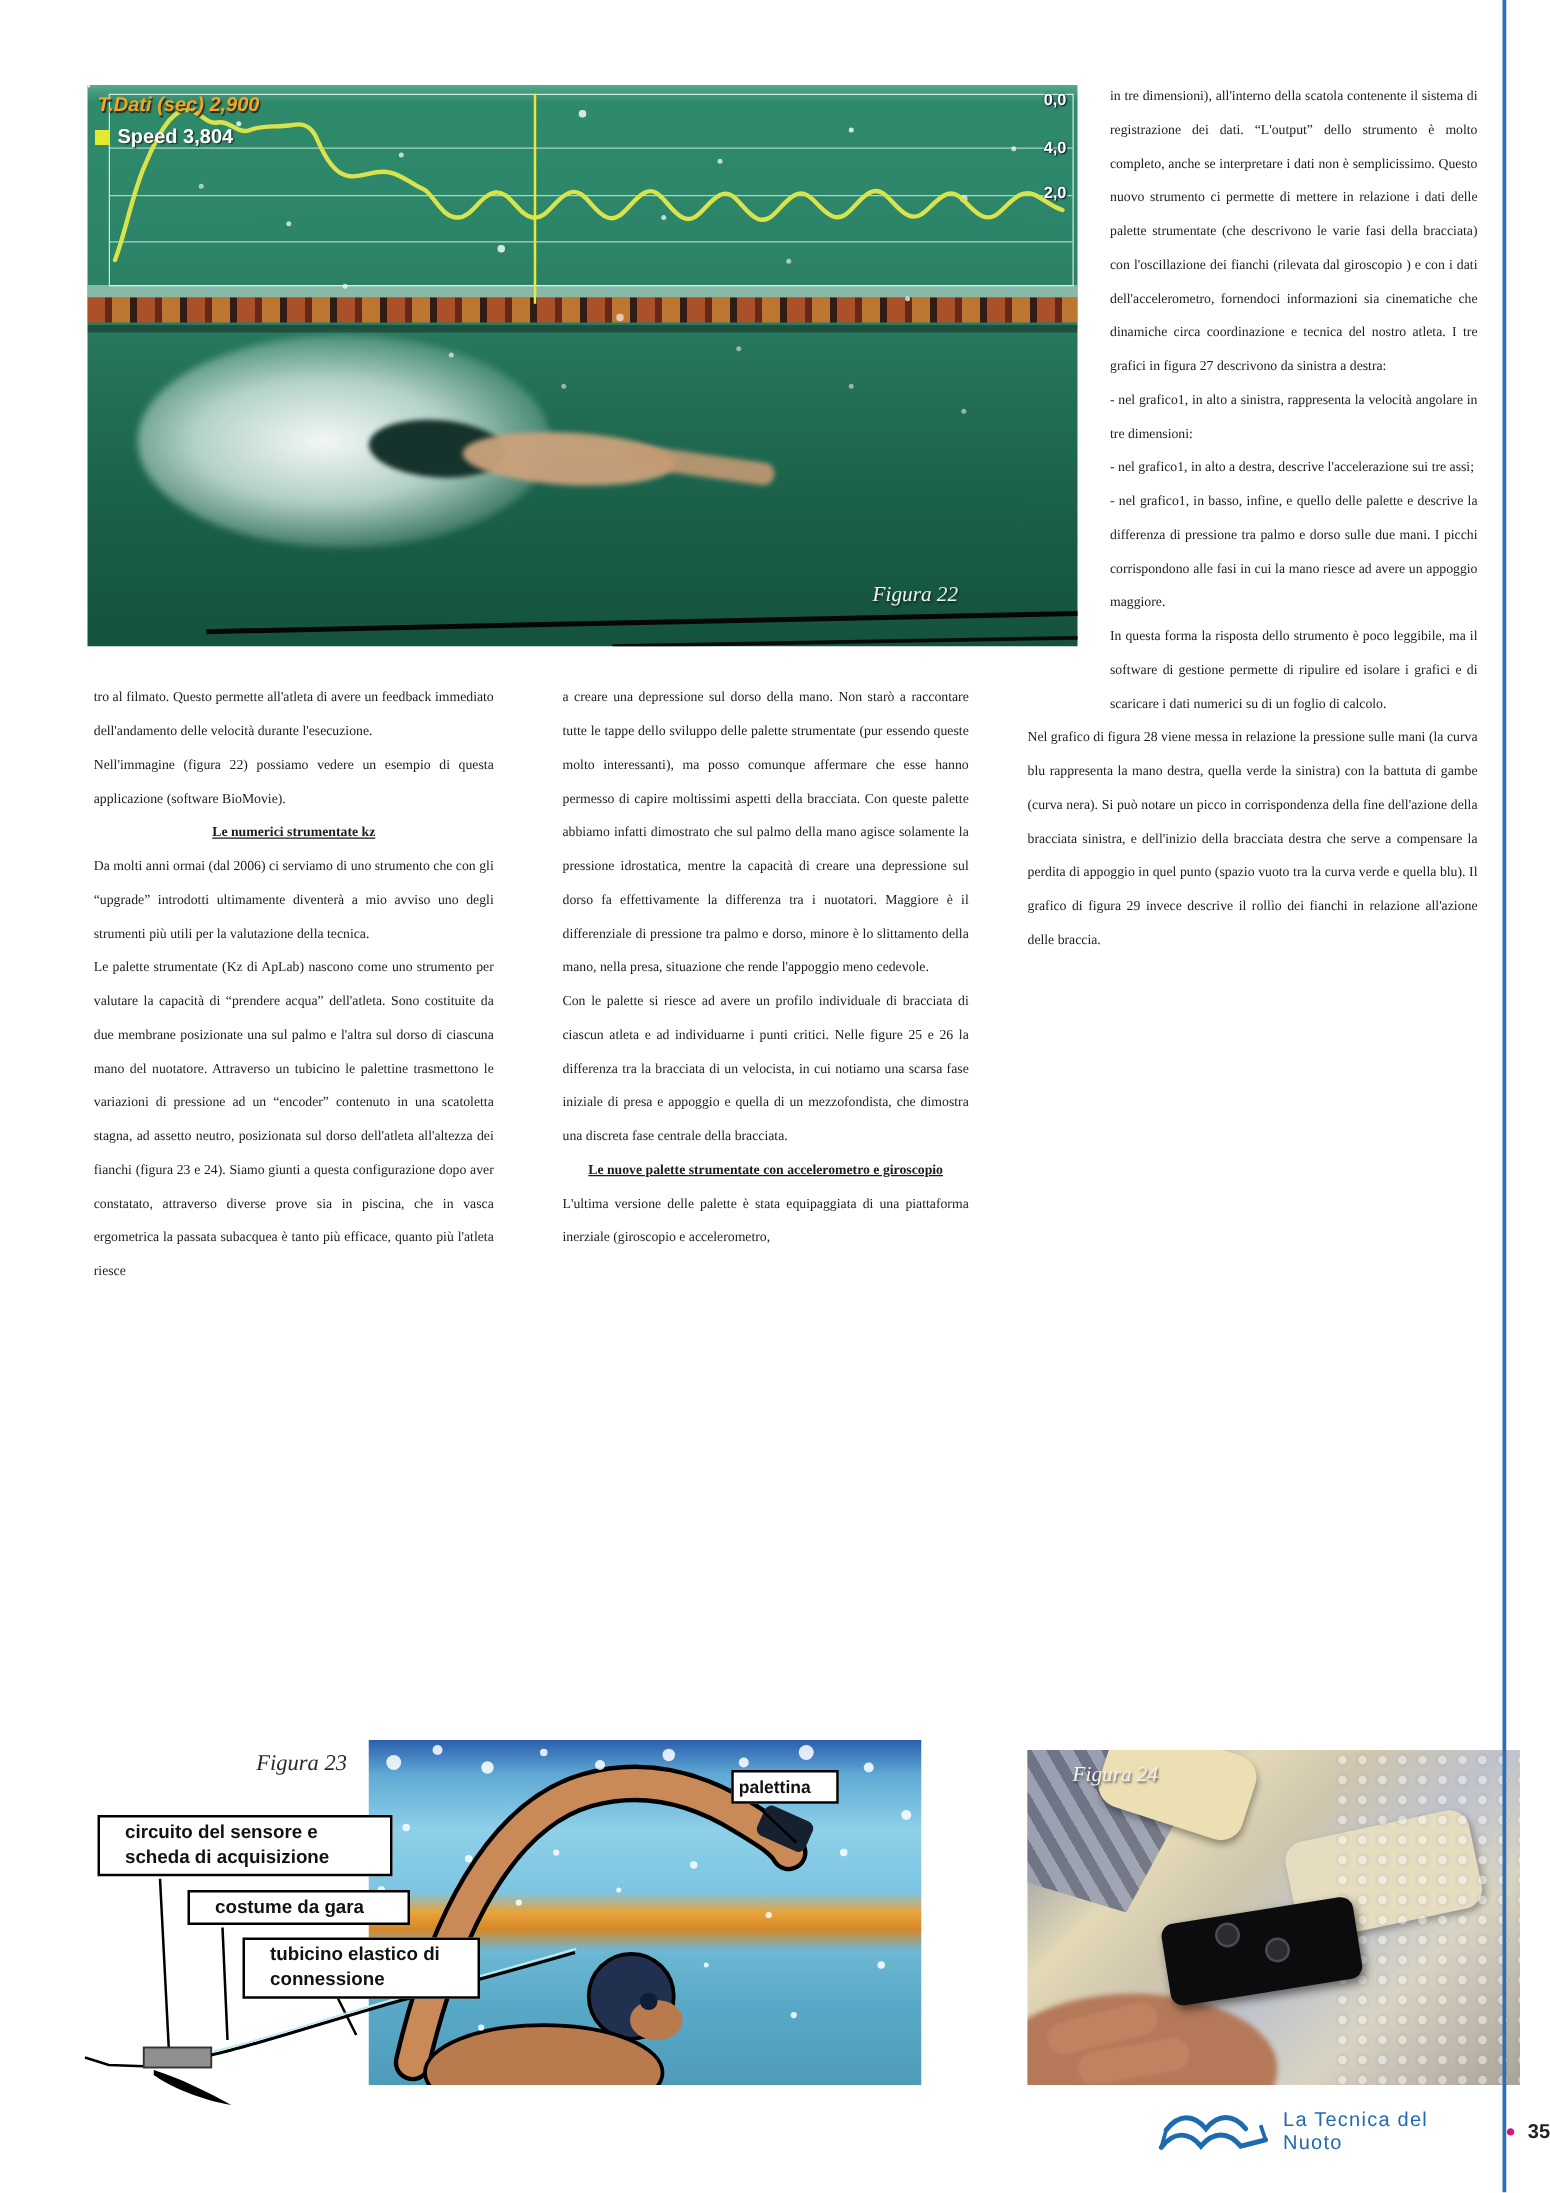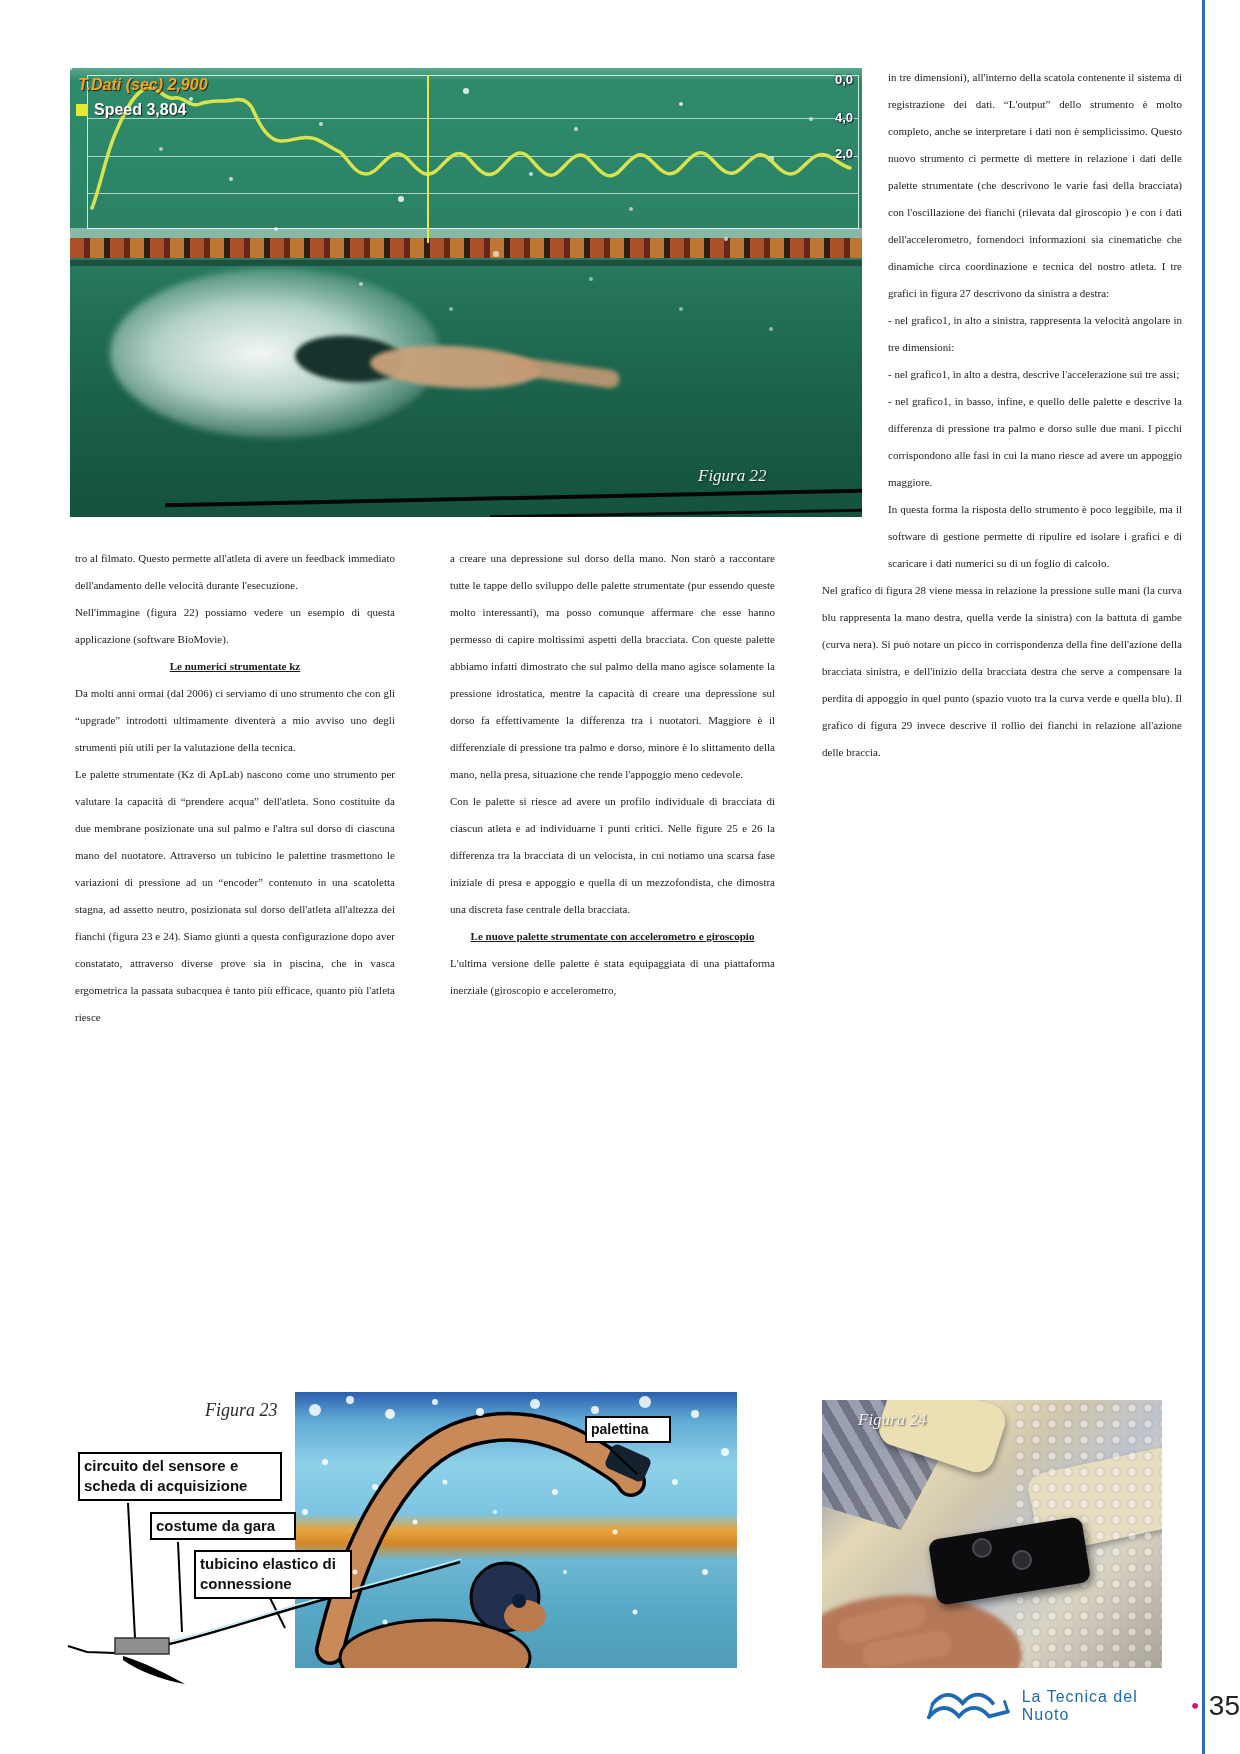--- a/index.html
+++ b/index.html
@@ -56,27 +56,27 @@
   .f22-swatch{width:12px;height:12px;background:#e6ea2e;display:inline-block;}
   .f22-speed{font:bold 16px "Liberation Sans",sans-serif;color:#fff;text-shadow:1px 1px 1px #222;}
   .fig-caption-white{position:absolute;font:italic 17px "Liberation Serif",serif;color:#f2f2f2;
     text-shadow:1px 1px 2px rgba(0,0,0,.6);}
   
   #fig23-caption{position:absolute;left:205px;top:1400px;font:italic 18px "Liberation Serif",serif;color:#2a2a2a;}
   #fig23-photo{position:absolute;left:295px;top:1392px;width:442px;height:276px;overflow:hidden;
     background:linear-gradient(180deg,#2b5fae 0%,#5fa9d5 10%,#8ed0e8 26%,#7cc5e2 44%,#e8a33c 50%,#d4872a 55%,#6db8d4 61%,#57a8c6 78%,#4f9cba 100%);}
   #fig23-lines{position:absolute;left:65px;top:1260px;width:680px;height:430px;pointer-events:none;}
   .diagram-label{position:absolute;background:#fff;border:2px solid #000;color:#111;
-    font:bold 15px "Liberation Sans",sans-serif;line-height:1.35;padding:2px 4px;}
+    font:bold 15px "Liberation Sans",sans-serif;line-height:1.35;padding:2px 20px;}
   #label-sensor{left:78px;top:1452px;width:192px;}
   #label-suit{left:150px;top:1512px;width:134px;}
   #label-tube{left:194px;top:1550px;width:146px;}
   #label-paddle{left:585px;top:1416px;width:74px;font-size:14px;padding:2px 4px;}
   
-  #fig24-photo{position:absolute;left:822px;top:1400px;width:340px;height:268px;overflow:hidden;
+  #fig24-photo{position:absolute;left:822px;top:1400px;width:394px;height:268px;overflow:hidden;
     background:linear-gradient(135deg,#8f95a8 0%,#a7a8ab 14%,#e3d9b6 28%,#cfc6ae 42%,#bfc3cc 58%,#d8d3c2 74%,#a9a399 100%);}
   .f24-machine{position:absolute;left:-20px;top:-20px;width:180px;height:150px;
     background:repeating-linear-gradient(60deg,#6a6f82 0 9px,#9aa0b2 9px 19px);
     clip-path:polygon(0 0,100% 0,55% 100%,0 80%);opacity:.9;}
   .f24-foam1{position:absolute;left:60px;top:-10px;width:120px;height:70px;border-radius:18px;
     background:#ecdfb4;transform:rotate(18deg);box-shadow:2px 3px 6px rgba(0,0,0,.35);}
   .f24-foam2{position:absolute;left:210px;top:60px;width:150px;height:80px;border-radius:16px;
     background:#e6dcc0;transform:rotate(-12deg);box-shadow:2px 3px 6px rgba(0,0,0,.3);}
   .f24-wrap{position:absolute;right:0;top:0;width:150px;height:268px;opacity:.55;
     background-image:radial-gradient(circle,rgba(255,255,255,.8) 3px,rgba(120,125,135,.25) 4px,transparent 6px);
@@ -84,21 +84,21 @@
   .f24-device{position:absolute;left:110px;top:128px;width:155px;height:66px;border-radius:10px;
     background:#0c0c0e;transform:rotate(-9deg);box-shadow:2px 4px 8px rgba(0,0,0,.5);}
   .f24-knob{position:absolute;width:16px;height:16px;border-radius:50%;background:#2c2c30;border:2px solid #4a4a52;}
   .f24-hand{position:absolute;left:-30px;top:195px;width:230px;height:120px;border-radius:50%;
     background:#b5795a;filter:blur(2px);}
   .f24-finger{position:absolute;width:90px;height:26px;border-radius:14px;background:#c08261;filter:blur(1px);}
   
   #footer{position:absolute;left:925px;top:1688px;display:flex;align-items:center;gap:10px;}
   #footer .journal{font-family:"Liberation Sans",sans-serif;font-size:16px;letter-spacing:1px;color:#1e6ab0;}
   #footer .dot{color:#d6147f;font-size:22px;font-weight:bold;}
-  #footer .pagenum{font-family:"Liberation Sans",sans-serif;font-size:28px;font-weight:normal;color:#222;}
+  #footer .pagenum{font-family:"Liberation Sans",sans-serif;font-size:16px;font-weight:bold;color:#222;}
   #right-rule{position:absolute;left:1202px;top:0;width:3px;height:1754px;background:#2e6db4;}
 </style>
 </head>
 <body>
 
 <div id="fig22">
   <div class="f22-tile"></div>
   <div class="f22-rope"></div>
   <div class="f22-rope2"></div>
   <div class="f22-bubbles"></div>

